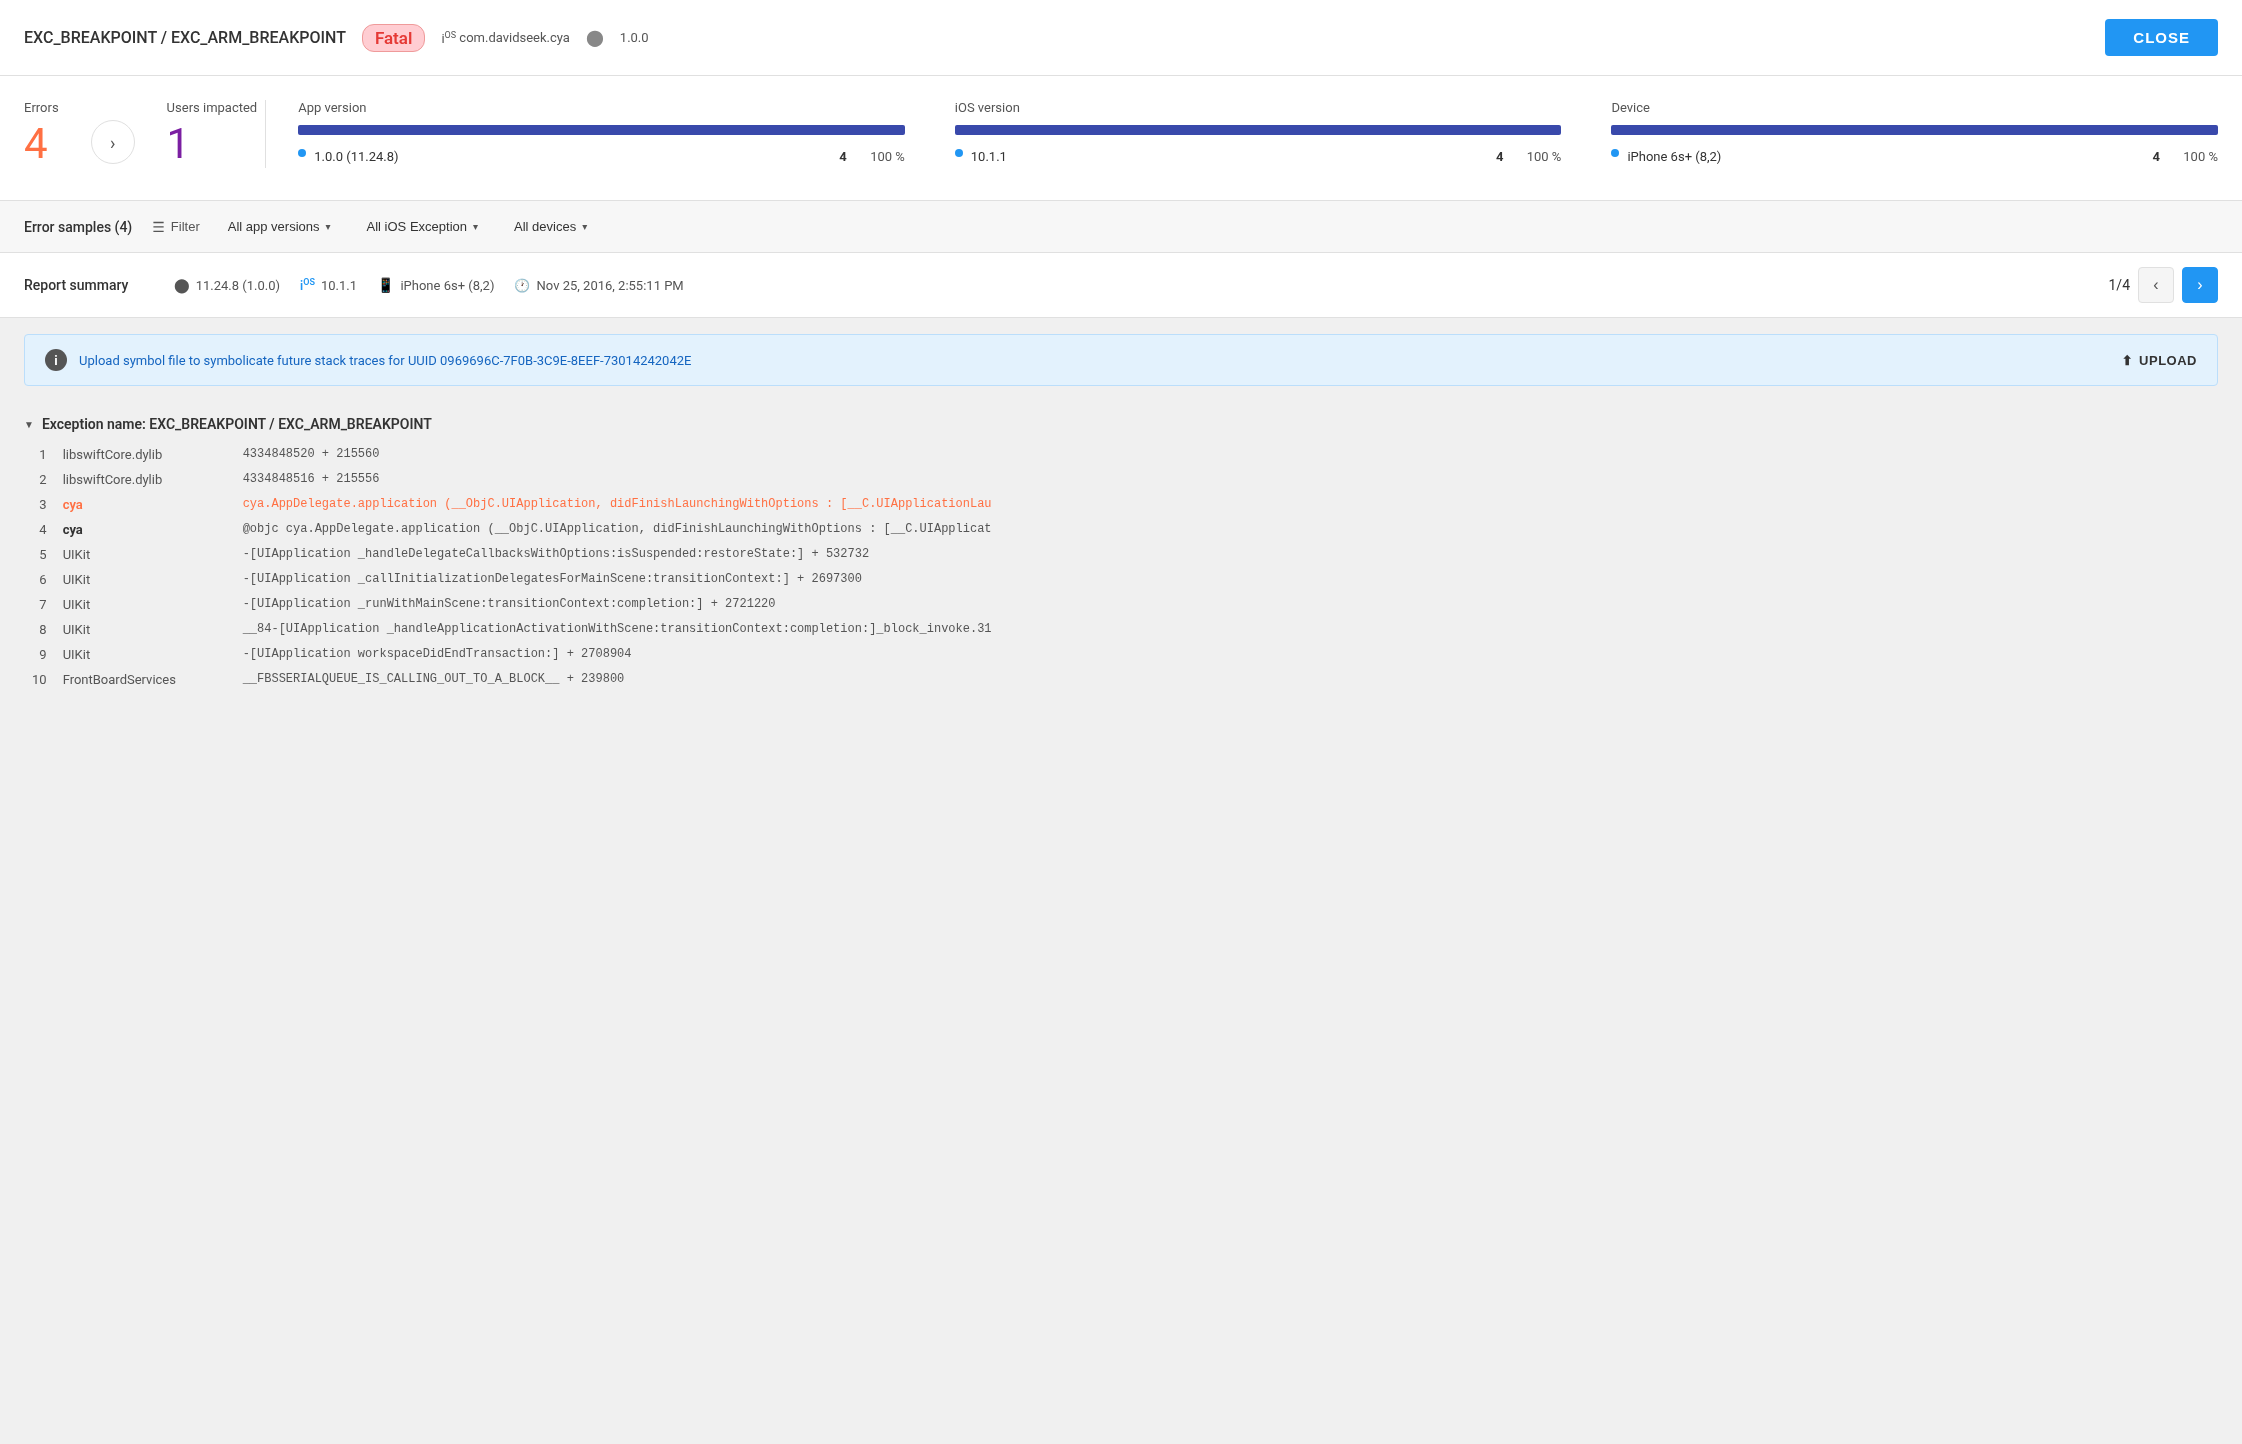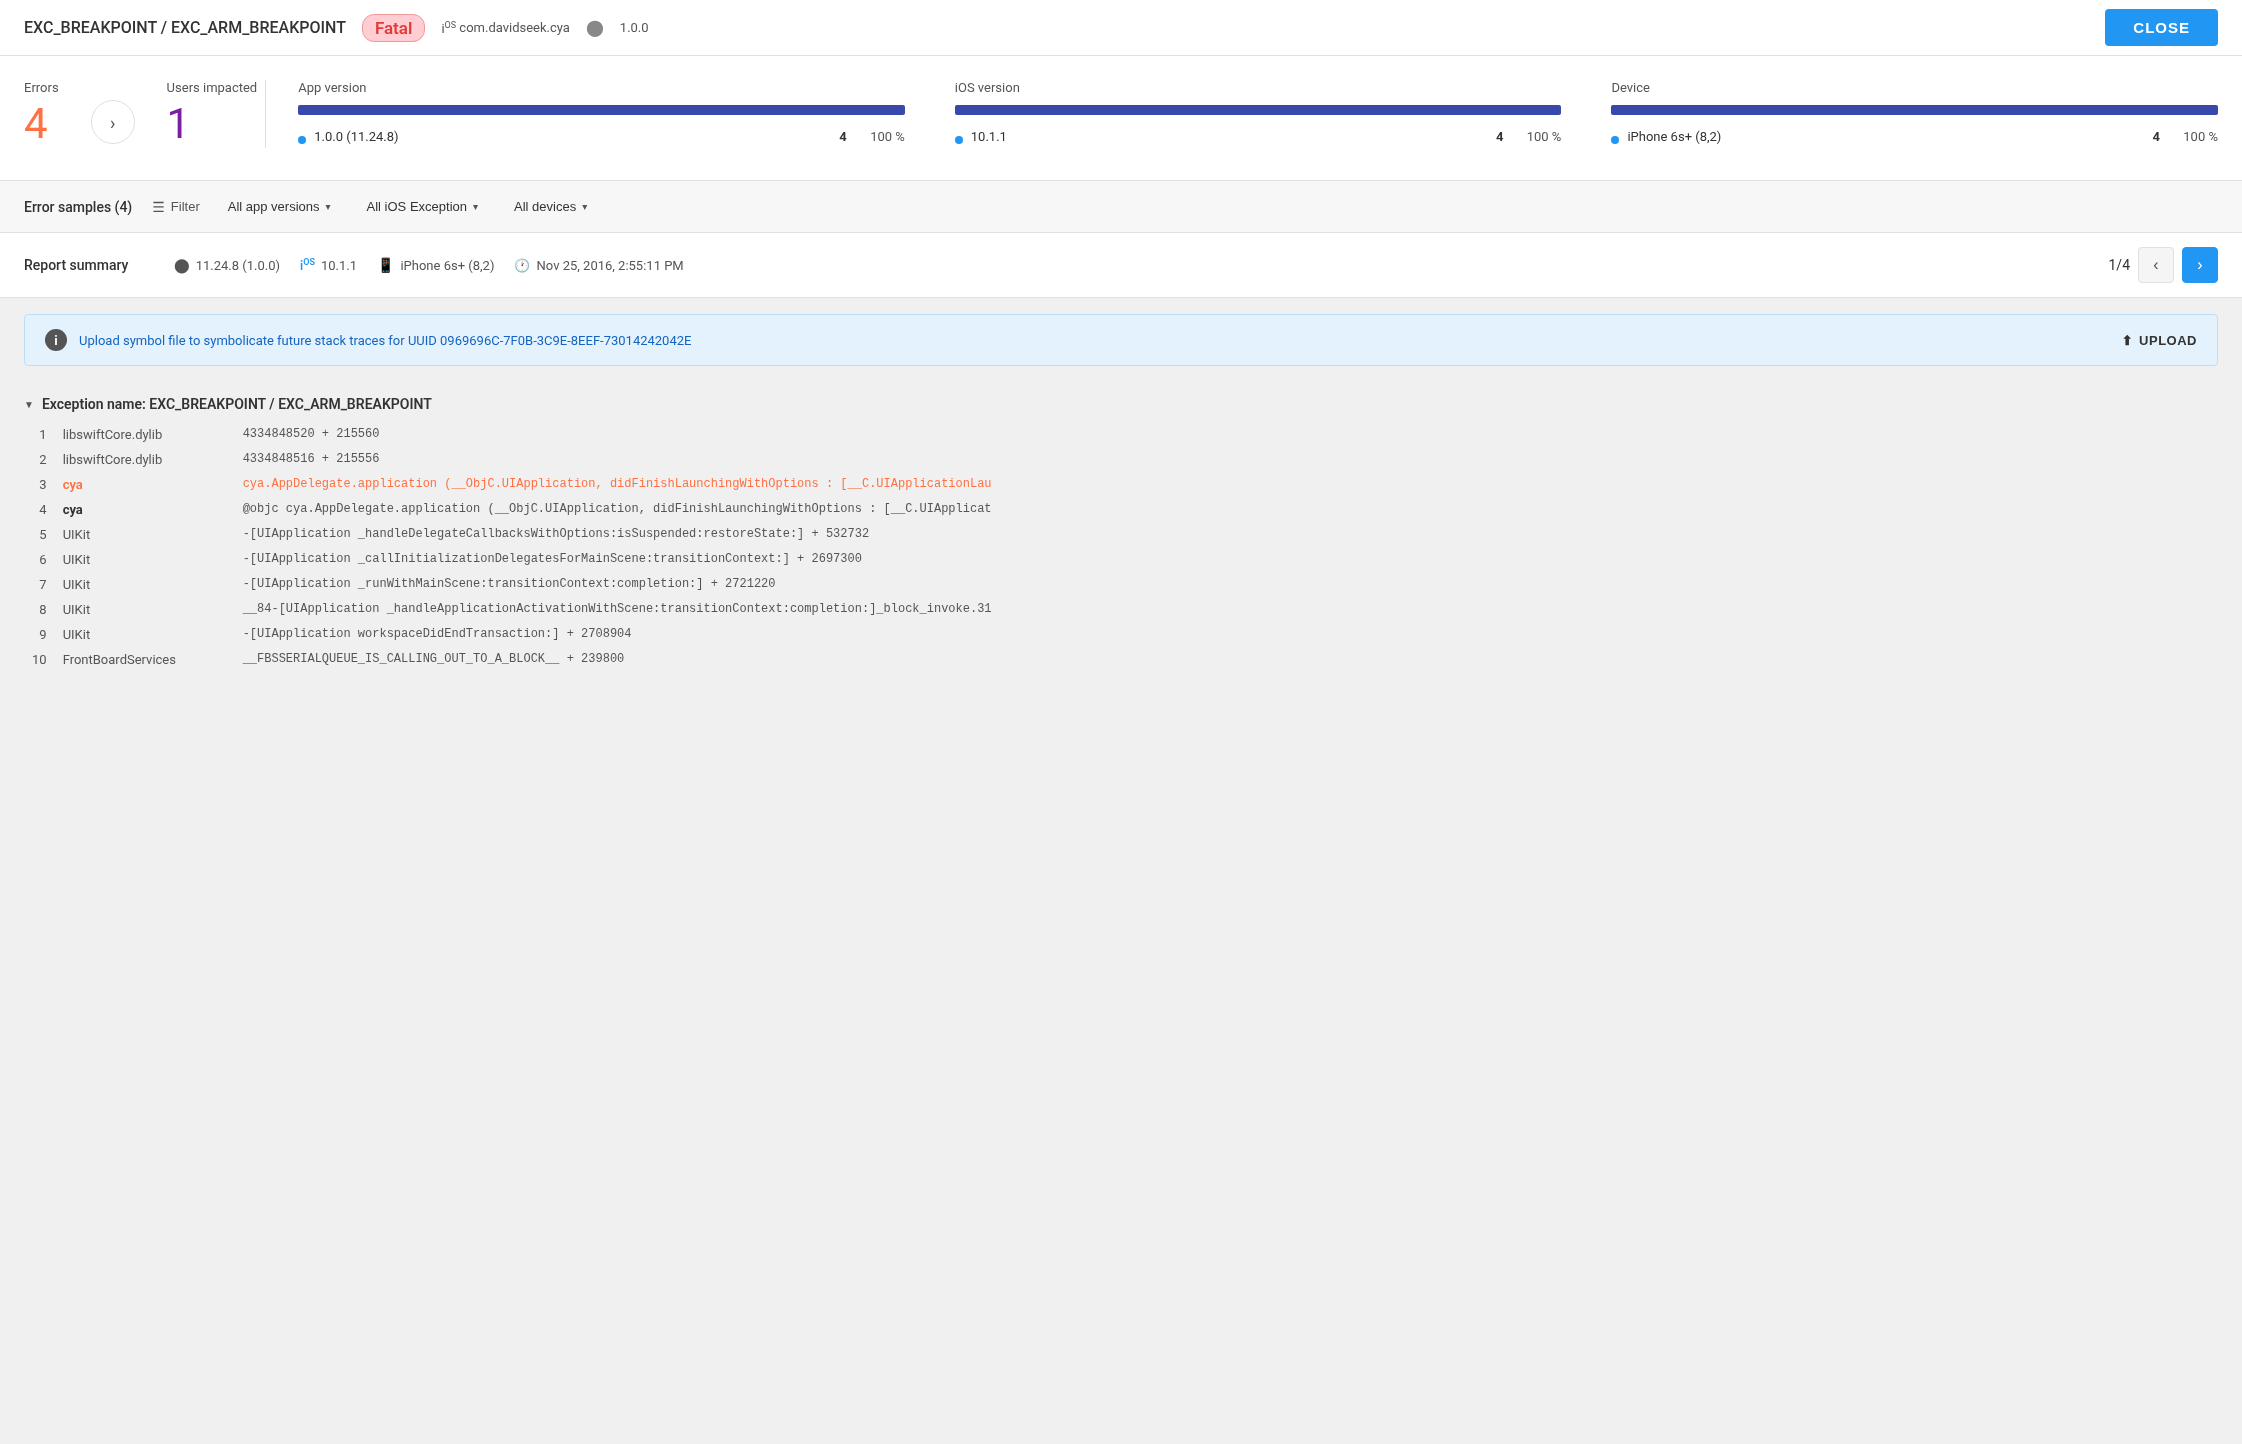--- a/index.html
+++ b/index.html
@@ -3,21 +3,21 @@
   <meta charset="utf-8">
   <style>
     * { box-sizing: border-box; margin: 0; padding: 0; }
     body { font-family: -apple-system, BlinkMacSystemFont, 'Segoe UI', Roboto, sans-serif; background: #f0f0f0; font-size: 14px; color: #333; }
 
     
     .header-bar {
       background: #fff;
       border-bottom: 1px solid #e0e0e0;
       padding: 0 24px;
-      height: 56px;
+      height: 76px;
       display: flex;
       align-items: center;
       justify-content: space-between;
     }
     .header-left {
       display: flex;
       align-items: center;
       gap: 16px;
     }
     .header-title {
@@ -122,21 +122,21 @@
       margin-bottom: 14px;
     }
     .chart-bar {
       height: 10px;
       background: #3949AB;
       border-radius: 2px;
       width: 100%;
     }
     .chart-row {
       display: flex;
-      align-items: flex-end;
+      align-items: flex-start;
       gap: 8px;
       font-size: 13px;
       color: #333;
       margin-top: 6px;
     }
     .chart-dot {
       width: 8px;
       height: 8px;
       border-radius: 50%;
       background: #2196F3;

